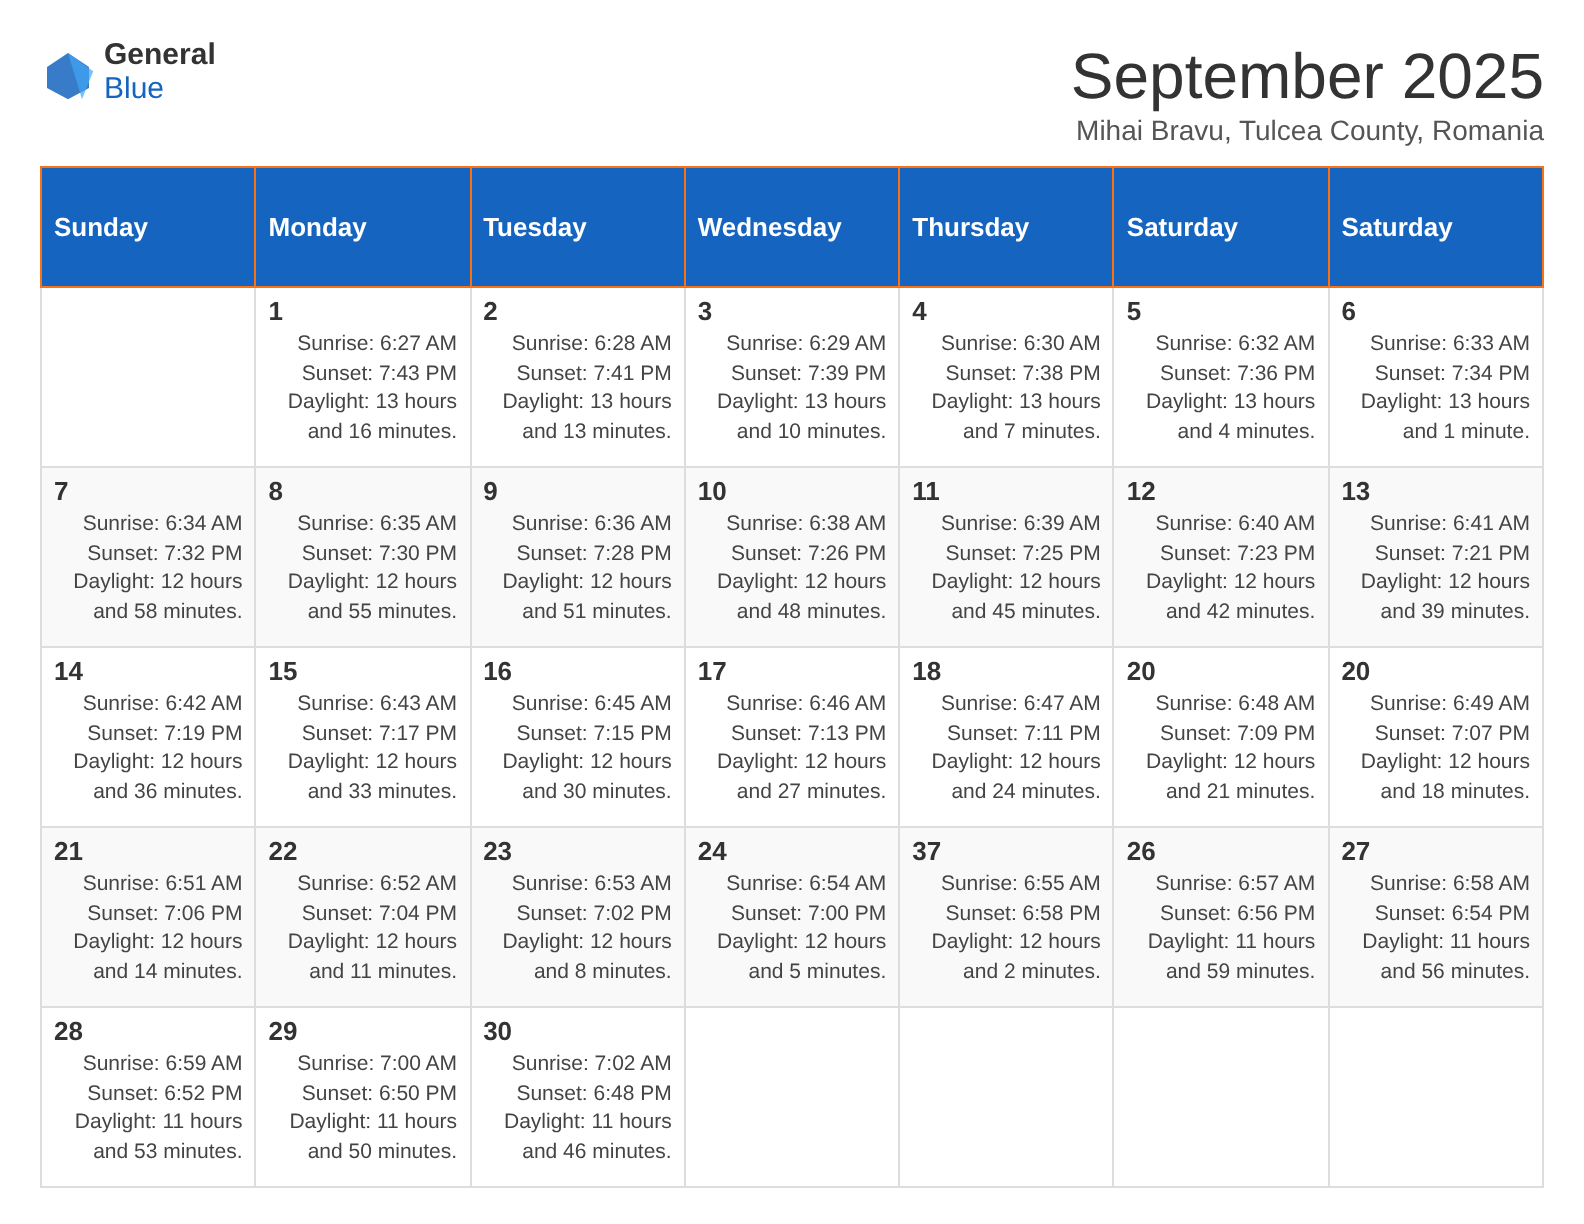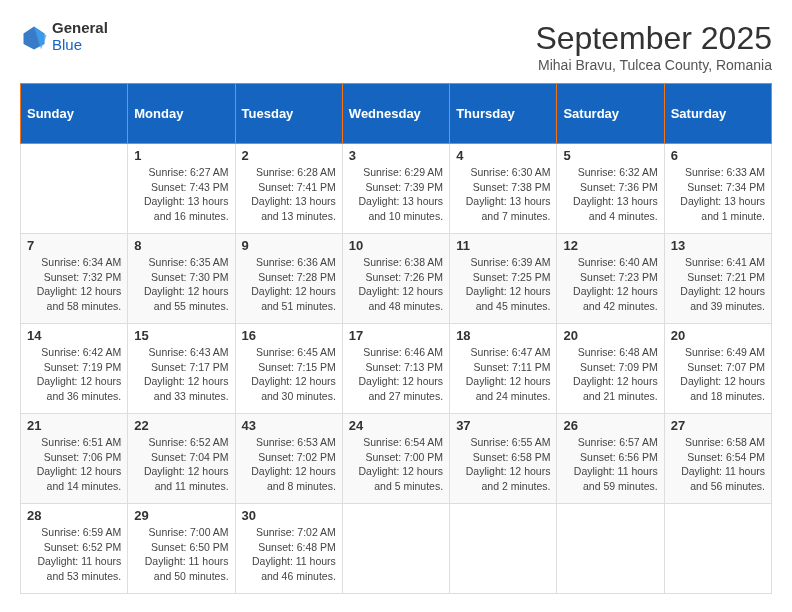--- a/index.html
+++ b/index.html
@@ -219,21 +219,21 @@
       <tr>
         <td>
           <span class="day-num">21</span>
           <div class="day-info">Sunrise: 6:51 AM<br>Sunset: 7:06 PM<br>Daylight: 12 hours<br>and 14 minutes.</div>
         </td>
         <td>
           <span class="day-num">22</span>
           <div class="day-info">Sunrise: 6:52 AM<br>Sunset: 7:04 PM<br>Daylight: 12 hours<br>and 11 minutes.</div>
         </td>
         <td>
-          <span class="day-num">43</span>
+          <span class="day-num">23</span>
           <div class="day-info">Sunrise: 6:53 AM<br>Sunset: 7:02 PM<br>Daylight: 12 hours<br>and 8 minutes.</div>
         </td>
         <td>
           <span class="day-num">24</span>
           <div class="day-info">Sunrise: 6:54 AM<br>Sunset: 7:00 PM<br>Daylight: 12 hours<br>and 5 minutes.</div>
         </td>
         <td>
           <span class="day-num">37</span>
           <div class="day-info">Sunrise: 6:55 AM<br>Sunset: 6:58 PM<br>Daylight: 12 hours<br>and 2 minutes.</div>
         </td>

